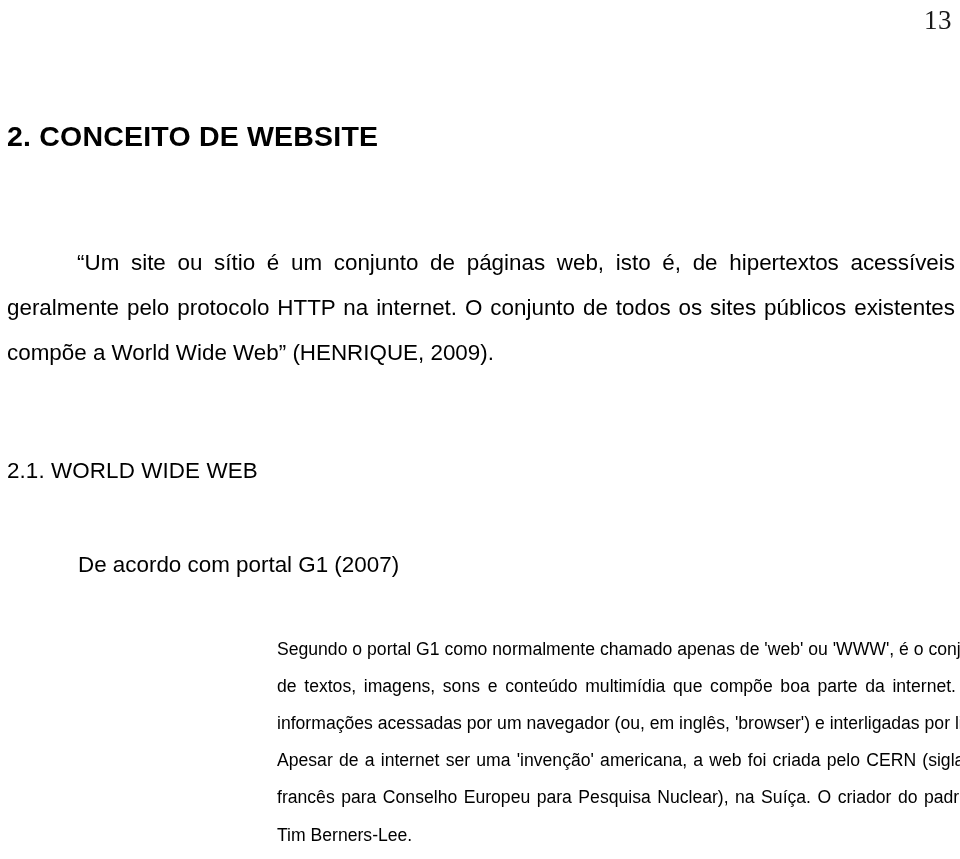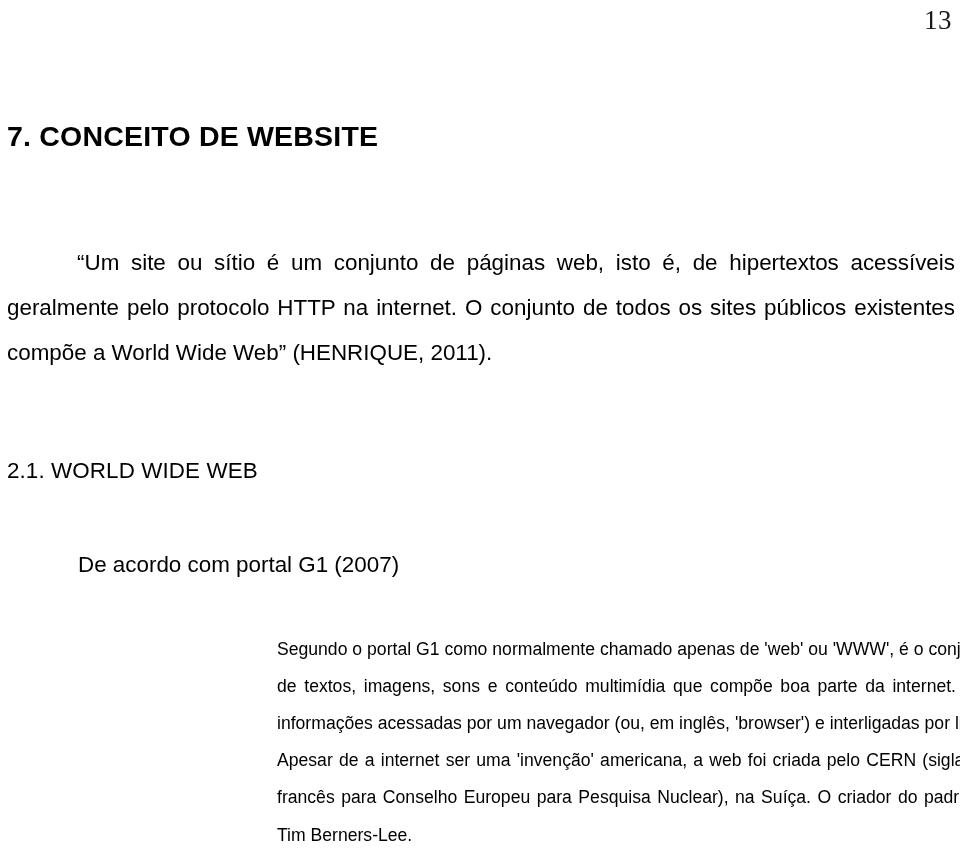--- a/index.html
+++ b/index.html
@@ -100,23 +100,23 @@
   }
   
 </style>
 </head>
 <body>
 
 <div class="page">
 
   <div class="page-number">13</div>
 
-  <h1 class="chapter-heading">7. CONCEITO DE WEBSITE</h1>
+  <h1 class="chapter-heading">2. CONCEITO DE WEBSITE</h1>
 
-  <p class="body-quote">“Um site ou sítio é um conjunto de páginas web, isto é, de hipertextos acessíveis geralmente pelo protocolo HTTP na internet. O conjunto de todos os sites públicos existentes compõe a World Wide Web” (HENRIQUE, 2011).</p>
+  <p class="body-quote">“Um site ou sítio é um conjunto de páginas web, isto é, de hipertextos acessíveis geralmente pelo protocolo HTTP na internet. O conjunto de todos os sites públicos existentes compõe a World Wide Web” (HENRIQUE, 2009).</p>
 
   <h2 class="section-heading">2.1. WORLD WIDE WEB</h2>
 
   <p class="intro-line">De acordo com portal G1 (2007)</p>
 
   <blockquote class="block-quote">Segundo o portal G1 como normalmente chamado apenas de 'web' ou 'WWW', é o conjunto de textos, imagens, sons e conteúdo multimídia que compõe boa parte da internet. São informações acessadas por um navegador (ou, em inglês, 'browser') e interligadas por links. Apesar de a internet ser uma 'invenção' americana, a web foi criada pelo CERN (sigla em francês para Conselho Europeu para Pesquisa Nuclear), na Suíça. O criador do padrão é Tim Berners-Lee.</blockquote>
 
 </div>
 
 </body></html>

